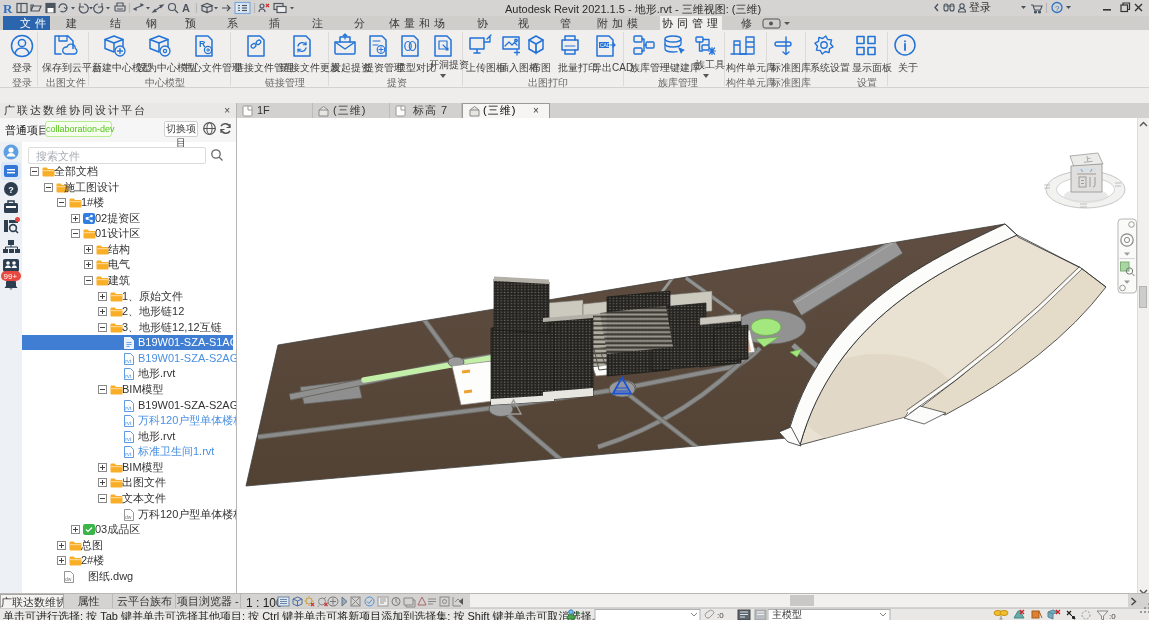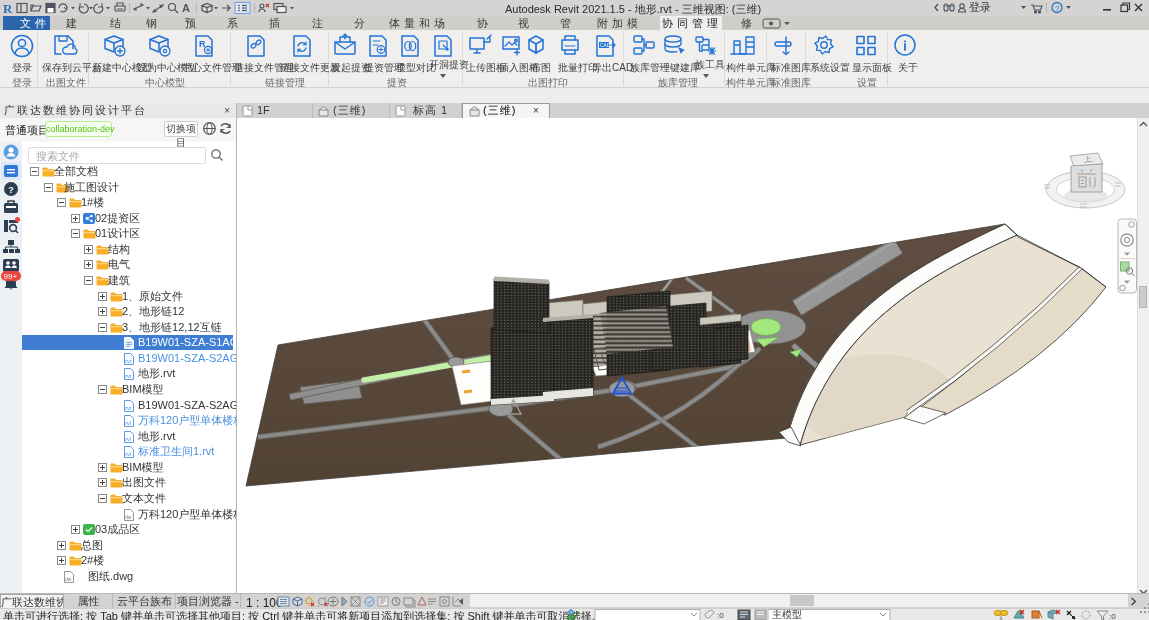--- a/index.html
+++ b/index.html
@@ -332,21 +332,21 @@
 <div class="dtab" style="left:0;width:76px;padding-left:20px">1F</div>
 <svg class="abs" style="left:80px;top:2px" width="13" height="12">
         <path d="M2 5l4.5-3.5L11 5v6H2z" fill="#e8e6e2" stroke="#8a8a8a"></path>
         <path d="M2 5h9" stroke="#8a8a8a"></path>
       </svg>
 <div class="dtab" style="left:77px;width:76px;padding-left:19px;letter-spacing:1px">(三维)</div>
 <svg class="abs" style="left:158px;top:2px" width="12" height="12">
         <rect x="1" y="1" width="9" height="10" rx="1" fill="#fdfdfb" stroke="#9a9a9a"></rect>
         <path d="M6 1v4h4" fill="none" stroke="#9a9a9a"></path>
       </svg>
-<div class="dtab" style="left:154px;width:71px;padding-left:22px;letter-spacing:1px">标高 1</div>
+<div class="dtab" style="left:154px;width:71px;padding-left:22px;letter-spacing:1px">标高 7</div>
 <div class="dtab active" style="left:225px;width:88px;padding-left:0"></div>
 <svg class="abs" style="left:231px;top:2px" width="13" height="12">
         <path d="M2 5l4.5-3.5L11 5v6H2z" fill="#e8e6e2" stroke="#8a8a8a"></path>
         <path d="M2 5h9" stroke="#8a8a8a"></path>
       </svg>
 <div class="abs" style="left:246px;top:0;font-size:11px;line-height:15px;letter-spacing:1px">(三维)</div>
 <div class="abs" style="left:296px;top:0;font-size:10px;line-height:15px;color:#333">×</div>
 </div>
 
 <div id="lphead" class="abs"><span style="margin-left:4px;letter-spacing:2px">广联达数维协同设计平台</span><span style="position:absolute;right:6px;top:0;color:#444;font-size:10px">×</span></div>

